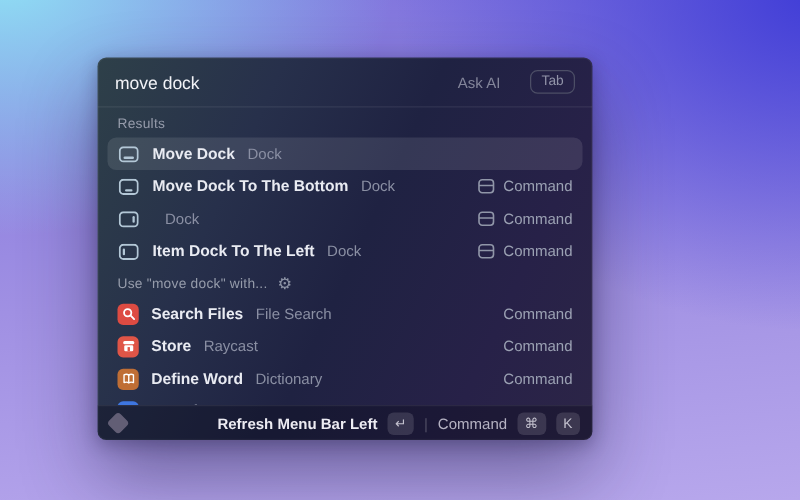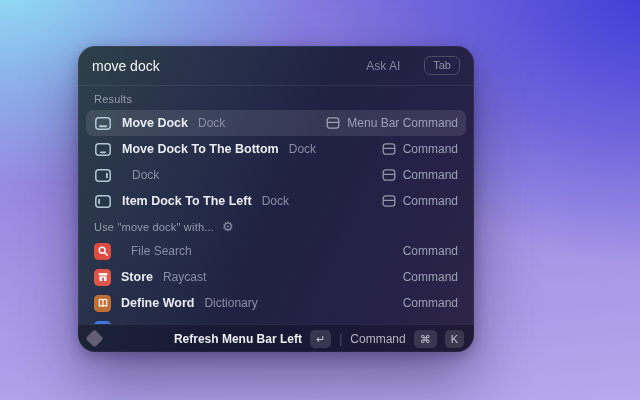--- a/index.html
+++ b/index.html
@@ -6,21 +6,21 @@
   html,body { width:640px; height:400px; overflow:hidden; font-family:"Liberation Sans", sans-serif; }
   body {
     background:
       radial-gradient(90% 95% at 0% -5%, rgba(144,226,245,1) 0%, rgba(144,226,245,0) 55%),
       radial-gradient(85% 110% at 102% -2%, rgba(64,61,215,1) 0%, rgba(64,61,215,0) 62%),
       linear-gradient(175deg, #7f74dd 0%, #a090e3 55%, #b7a7ec 100%);
     position:relative;
   }
   .window {
     position:absolute; left:78px; top:46px; width:396px; height:306px;
-    border-radius:17px; overflow:hidden;
+    border-radius:7px; overflow:hidden;
     background: linear-gradient(115deg, #2e4049 0%, #27304b 28%, #1f2242 52%, #272148 78%, #2c2547 100%);
     box-shadow: 0 28px 60px rgba(25,20,60,.45), 0 4px 14px rgba(25,20,60,.30), inset 0 0 0 1px rgba(255,255,255,.06);
     display:flex; flex-direction:column;
   }
   
   .searchbar {
     height:40px; flex:0 0 40px; display:flex; align-items:center;
     padding:0 14px; border-bottom:1px solid rgba(255,255,255,.08);
   }
   .search-input {
@@ -98,29 +98,20 @@
       <span class="left">
         <span class="row-icon">
           <svg width="16" height="13" viewBox="0 0 16 13">
             <rect x="0.8" y="0.8" width="14.4" height="11.4" rx="3" fill="none" stroke="#b3c7d6" stroke-width="1.5"></rect>
             <rect x="3.8" y="8.2" width="8.4" height="2" rx="1" fill="#b3c7d6"></rect>
           </svg>
         </span>
         <span class="title">Move Dock</span>
         <span class="subtitle">Dock</span>
       </span>
-      <span class="right">
-        <span>
-          <svg width="14" height="14" viewBox="0 0 14 14">
-            <rect x="1.2" y="1.8" width="11.6" height="10.4" rx="2.6" fill="none" stroke="#9ba1b3" stroke-width="1.3"></rect>
-            <line x1="1.2" y1="6.4" x2="12.8" y2="6.4" stroke="#9ba1b3" stroke-width="1.3"></line>
-          </svg>
-        </span>
-        <span class="acc-text">Menu Bar Command</span>
-      </span>
     </div>
 
     <div class="row">
       <span class="left">
         <span class="row-icon">
           <svg width="16" height="13" viewBox="0 0 16 13">
             <rect x="0.8" y="0.8" width="14.4" height="11.4" rx="3" fill="none" stroke="#b3c7d6" stroke-width="1.5"></rect>
             <rect x="5" y="8.4" width="6" height="1.8" rx="0.9" fill="#b3c7d6"></rect>
           </svg>
         </span>
@@ -187,20 +178,21 @@
     </div>
 
     <div class="row">
       <span class="left">
         <span class="appicon bg-searchfiles">
           <svg width="12" height="12" viewBox="0 0 14 14">
             <circle cx="6" cy="6" r="3.4" fill="none" stroke="#ffffff" stroke-width="1.7"></circle>
             <line x1="8.6" y1="8.6" x2="12" y2="12" stroke="#ffffff" stroke-width="1.7" stroke-linecap="round"></line>
           </svg>
         </span>
+        <span class="title">Search Files</span>
         <span class="subtitle">File Search</span>
       </span>
       <span class="right">
         <span class="acc-text">Command</span>
       </span>
     </div>
 
     <div class="row">
       <span class="left">
         <span class="appicon bg-store">

